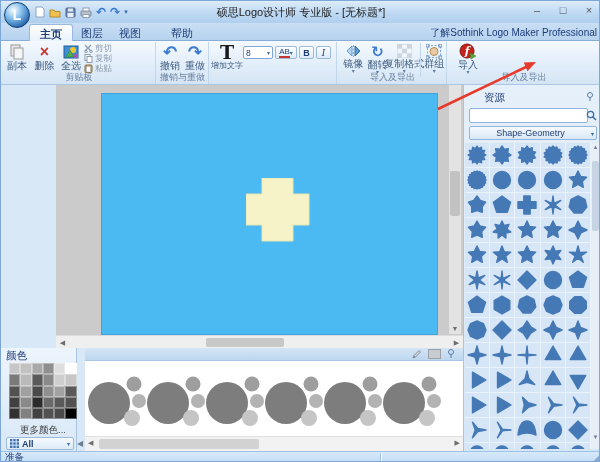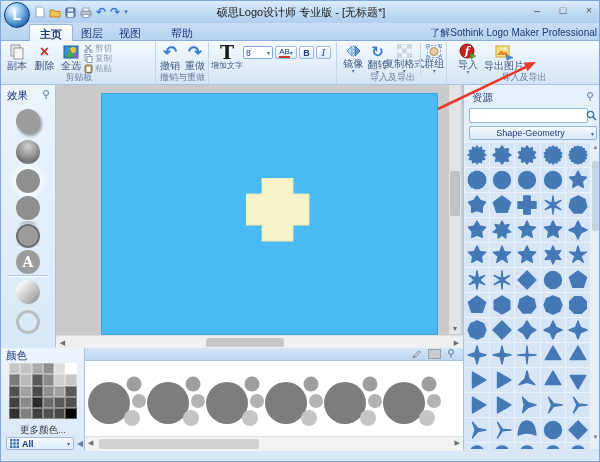--- a/index.html
+++ b/index.html
@@ -96,21 +96,21 @@
   .rescombo .ca { font-size:6px; color:#3a6ea5; padding-right:2px; }
   .shapegrid { position:absolute; left:1px; top:58px; width:126px; height:306px; overflow:hidden;
     display:grid; grid-template-columns:repeat(5,25.2px); grid-auto-rows:25px; }
   .scell { border-right:1px solid #eaf2fb; border-bottom:1px solid #eaf2fb; background:#d7e6f6;
     display:flex; align-items:center; justify-content:center; }
   .resscroll { position:absolute; right:1px; top:58px; width:9px; height:306px; background:#e7eef6; }
   .resscroll .rthumb { position:absolute; left:1px; top:18px; width:7px; height:70px; background:#c6d4e4; border-radius:2px; }
   .resscroll .ra { position:absolute; left:0; width:9px; color:#6e7f94; font-size:6px; text-align:center; }
 
   
-  .colpanel { left:0; top:347px; width:84px; height:103px;
+  .colpanel { left:0; top:347px; width:76px; height:103px;
     background:linear-gradient(#ecf4fc,#d9e8f7); border-right:1px solid #a9c4e0; }
   .swgrid { position:absolute; left:8px; top:15px; width:68px; display:grid;
     grid-template-columns:repeat(6,11.3px); grid-auto-rows:11.3px; }
   .sw { border:1px solid rgba(255,255,255,.35); }
   .morecolors { position:absolute; left:0; top:76px; width:84px; text-align:center; font-size:9.5px; color:#3c3c3c; }
   .allcombo { position:absolute; left:5px; top:89px; width:68px; height:13px;
     background:linear-gradient(#f6fafd,#dcebf8); border:1px solid #9db9d9; border-radius:2px;
     display:flex; align-items:center; gap:3px; padding:0 3px; font-size:9px; font-weight:bold; color:#1e3c78; }
   .allcombo .ca { margin-left:auto; font-size:6px; color:#3a6ea5; }
   .collapse { position:absolute; left:76px; top:91px; font-size:8px; color:#6e7f94; }
@@ -337,74 +337,45 @@
           <span class="ric">
             <svg width="18" height="17">
                 <circle cx="8" cy="8" r="7" fill="#c2231a" stroke="#8a1510"></circle>
                 <text x="8" y="12" text-anchor="middle" font-size="11" font-style="italic" font-weight="bold" fill="#fff" font-family="'DejaVu Serif',serif">f</text>
                 <path d="M11,10 L17,13 L12,16 z" fill="#5aa832" stroke="#3a7a1c" stroke-width="0.5"></path>
               </svg>
           </span>
           <span class="rlb">导入</span>
           <span class="ddt">▾</span>
         </div>
-        <div class="rbtn" style="width:42px">
-          <span class="ric">
-            <svg width="19" height="17">
-                <rect x="1" y="2" width="13" height="11" fill="#f7e27a" stroke="#c8a43c"></rect>
-                <path d="M2,11 L6,6 L9,9 L11,7 L13,11 z" fill="#e8883c"></path>
-                <circle cx="10" cy="5" r="1.5" fill="#f0f0f0"></circle>
-                <path d="M11,11 L18,13.5 L12,16 z" fill="#3f8fd4" stroke="#1f5f9f" stroke-width="0.5"></path>
-              </svg>
-          </span>
-          <span class="rlb">导出图片</span>
-        </div>
       </div>
       <div class="glabel">导入及导出</div>
     </div>
   </div>
 
-  <div class="fxpanel abs">
-    <div class="abs panel-h" style="left:6px;top:4px">效果</div>
-    <svg class="abs pin" style="right:5px;top:5px" width="8" height="10">
-        <circle cx="4" cy="3" r="2.5" fill="none" stroke="#5b7da8"></circle>
-        <line x1="4" y1="5.5" x2="4" y2="9" stroke="#5b7da8"></line>
-      </svg>
-    <div id="fx-buttons">
-        <div class="fx abs fx-shadow" style="top: 24px;"></div>
-        <div class="fx abs fx-bevel" style="top: 55px;"></div>
-        <div class="fx abs fx-glow" style="top: 84px;"></div>
-        <div class="fx abs fx-reflection" style="top: 111px;"></div>
-        <div class="fx abs fx-ring" style="top: 139px;"></div>
-        <div class="fx abs fx-letter" style="top: 165px;">A</div>
-        <div class="fx abs fx-shiny" style="top: 195px;"></div>
-        <div class="fx abs fx-hollow" style="top: 225px;"></div>
-      </div>
-    <div class="fxdiv abs" style="top:190px"></div>
-  </div>
 
   <div class="canvasarea abs">
     <div class="doc" id="doc-canvas" style="background: rgb(75, 186, 243);">
       <svg class="abs" style="left:144px;top:84px" width="64" height="64">
         <polygon id="cross-poly" points="16,0 47,0 47,16 63,16 63,47 47,47 47,63 16,63 16,47 0,47 0,16 16,16" fill="#f6f3c9" stroke="#e9e5ae"></polygon>
       </svg>
     </div>
     <div class="vscroll">
       <div class="vthumb"></div>
       <div class="varrow">▼</div>
     </div>
   </div>
   <div class="hscroll abs">
     <div class="harrow" style="left:1px">◀</div>
     <div class="hthumb"></div>
     <div class="harrow" style="right:1px">▶</div>
   </div>
 
   <div class="respanel abs">
-    <div class="abs panel-h" style="left:8px;top:6px">资源</div>
+    <div class="abs panel-h" style="left:20px;top:6px">资源</div>
     <svg class="abs pin" style="right:7px;top:7px" width="8" height="10">
         <circle cx="4" cy="3" r="2.5" fill="none" stroke="#5b7da8"></circle>
         <line x1="4" y1="5.5" x2="4" y2="9" stroke="#5b7da8"></line>
       </svg>
     <input class="searchbox" value="" style="">
     <svg class="abs" style="right:4px;top:25px" width="11" height="11">
         <circle cx="4.5" cy="4.5" r="3.2" fill="none" stroke="#3b6ea5" stroke-width="1.3"></circle>
         <line x1="7" y1="7" x2="10" y2="10" stroke="#3b6ea5" stroke-width="1.5"></line>
       </svg>
     <div class="rescombo">
@@ -850,20 +821,25 @@
           <circle cx="342" cy="57" r="8" fill="#c5c5c5"></circle>
         </g>
       </svg>
     <div class="galscroll">
       <div class="ga" style="left:3px">◀</div>
       <div class="gthumb"></div>
       <div class="ga" style="right:3px">▶</div>
     </div>
   </div>
 
+  <div class="statusbar abs">
+    <span style="margin-left:4px">准备</span>
+    <span class="sdiv"></span>
+    <span class="grip">◢</span>
+  </div>
 
   <svg class="overlay abs">
     <g id="red-arrow">
       <line x1="437" y1="108" x2="526" y2="65.5" stroke-width="2.6" stroke="#e8392b"></line>
       <polygon points="535,61 526.5,70.2 522.8,61.4" fill="#e8392b"></polygon>
     </g>
   </svg>
 </div>
 
 </body></html>

